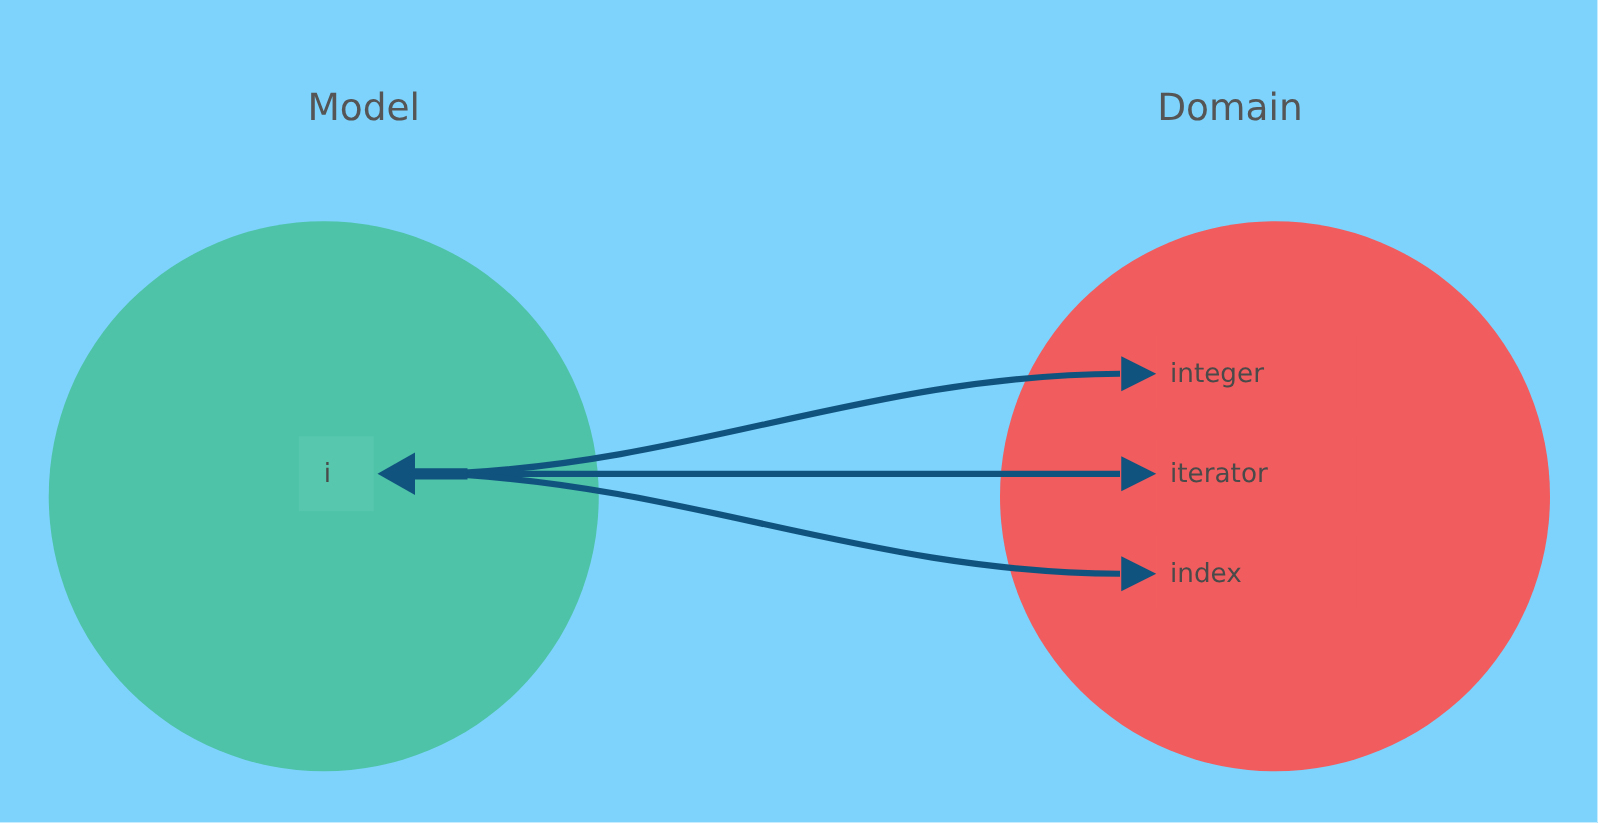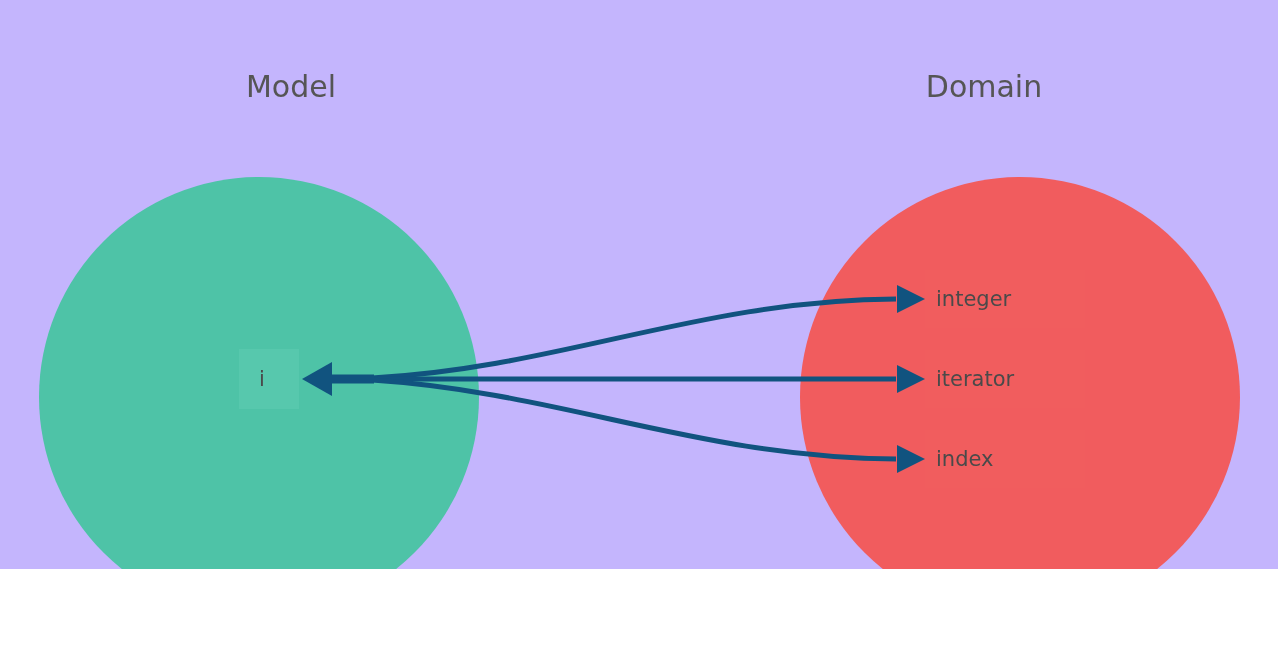--- a/index.html
+++ b/index.html
@@ -6,22 +6,22 @@
     margin: 0;
     padding: 0;
     background: #ffffff;
   }
   body {
     font-family: "DejaVu Sans", sans-serif;
   }
   #canvas {
     position: relative;
     width: 1278px;
-    height: 569px;
-    background: #c4b5fd;
+    height: 658px;
+    background: #7dd3fc;
     overflow: hidden;
   }
   #diagram-svg {
     position: absolute;
     left: 0;
     top: 0;
     width: 1278px;
     height: 658px;
   }
   .title-text {

